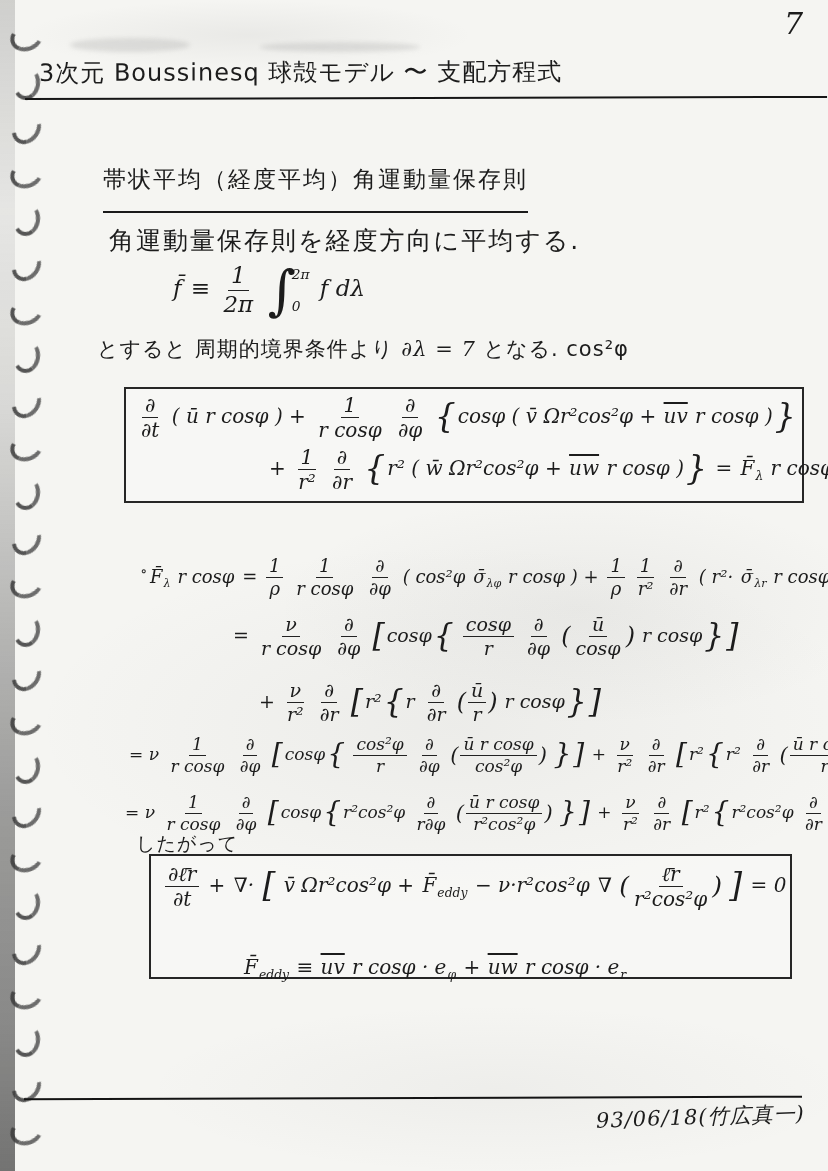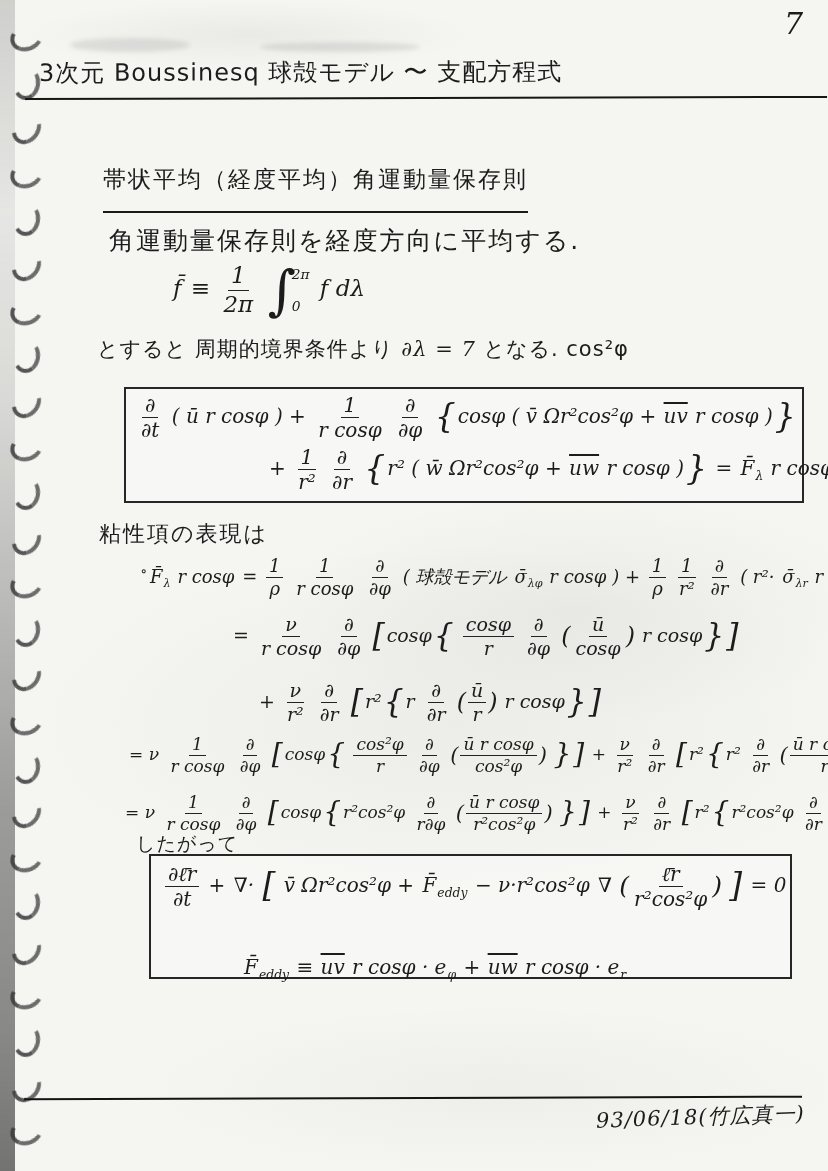--- a/index.html
+++ b/index.html
@@ -181,39 +181,38 @@
           <span class="n">∂</span>
           <span class="d">∂r</span>
         </span>
       <span class="br">{</span><span class="run">r² ( w̄ Ωr²cos²φ + </span><span class="ov">uw</span><span class="run"> r cosφ )</span><span class="br">}</span>
       <span class="run">=</span>
       <span class="run">F̄</span><sub>λ</sub>
       <span class="run">r cosφ</span>
     </div>
   </div>
 
-  <div class="viscous jp">粘性項の表現は</div>
 
   <div class="eq veq1">
     <span class="mark">∘</span><span class="run">F̄</span><sub>λ</sub>
     <span class="run">r cosφ</span>
     <span class="run">=</span>
     <span class="fr">
         <span class="n">1</span>
         <span class="d">ρ</span>
       </span>
     <span class="fr">
         <span class="n">1</span>
         <span class="d">r cosφ</span>
       </span>
     <span class="fr">
         <span class="n">∂</span>
         <span class="d">∂φ</span>
       </span>
-    <span class="run">( 球殻モデル </span><span class="run">σ̄</span><sub>λφ</sub><span class="run"> r cosφ ) +</span>
+    <span class="run">( cos²φ </span><span class="run">σ̄</span><sub>λφ</sub><span class="run"> r cosφ ) +</span>
     <span class="fr">
         <span class="n">1</span>
         <span class="d">ρ</span>
       </span>
     <span class="fr">
         <span class="n">1</span>
         <span class="d">r²</span>
       </span>
     <span class="fr">
         <span class="n">∂</span>

